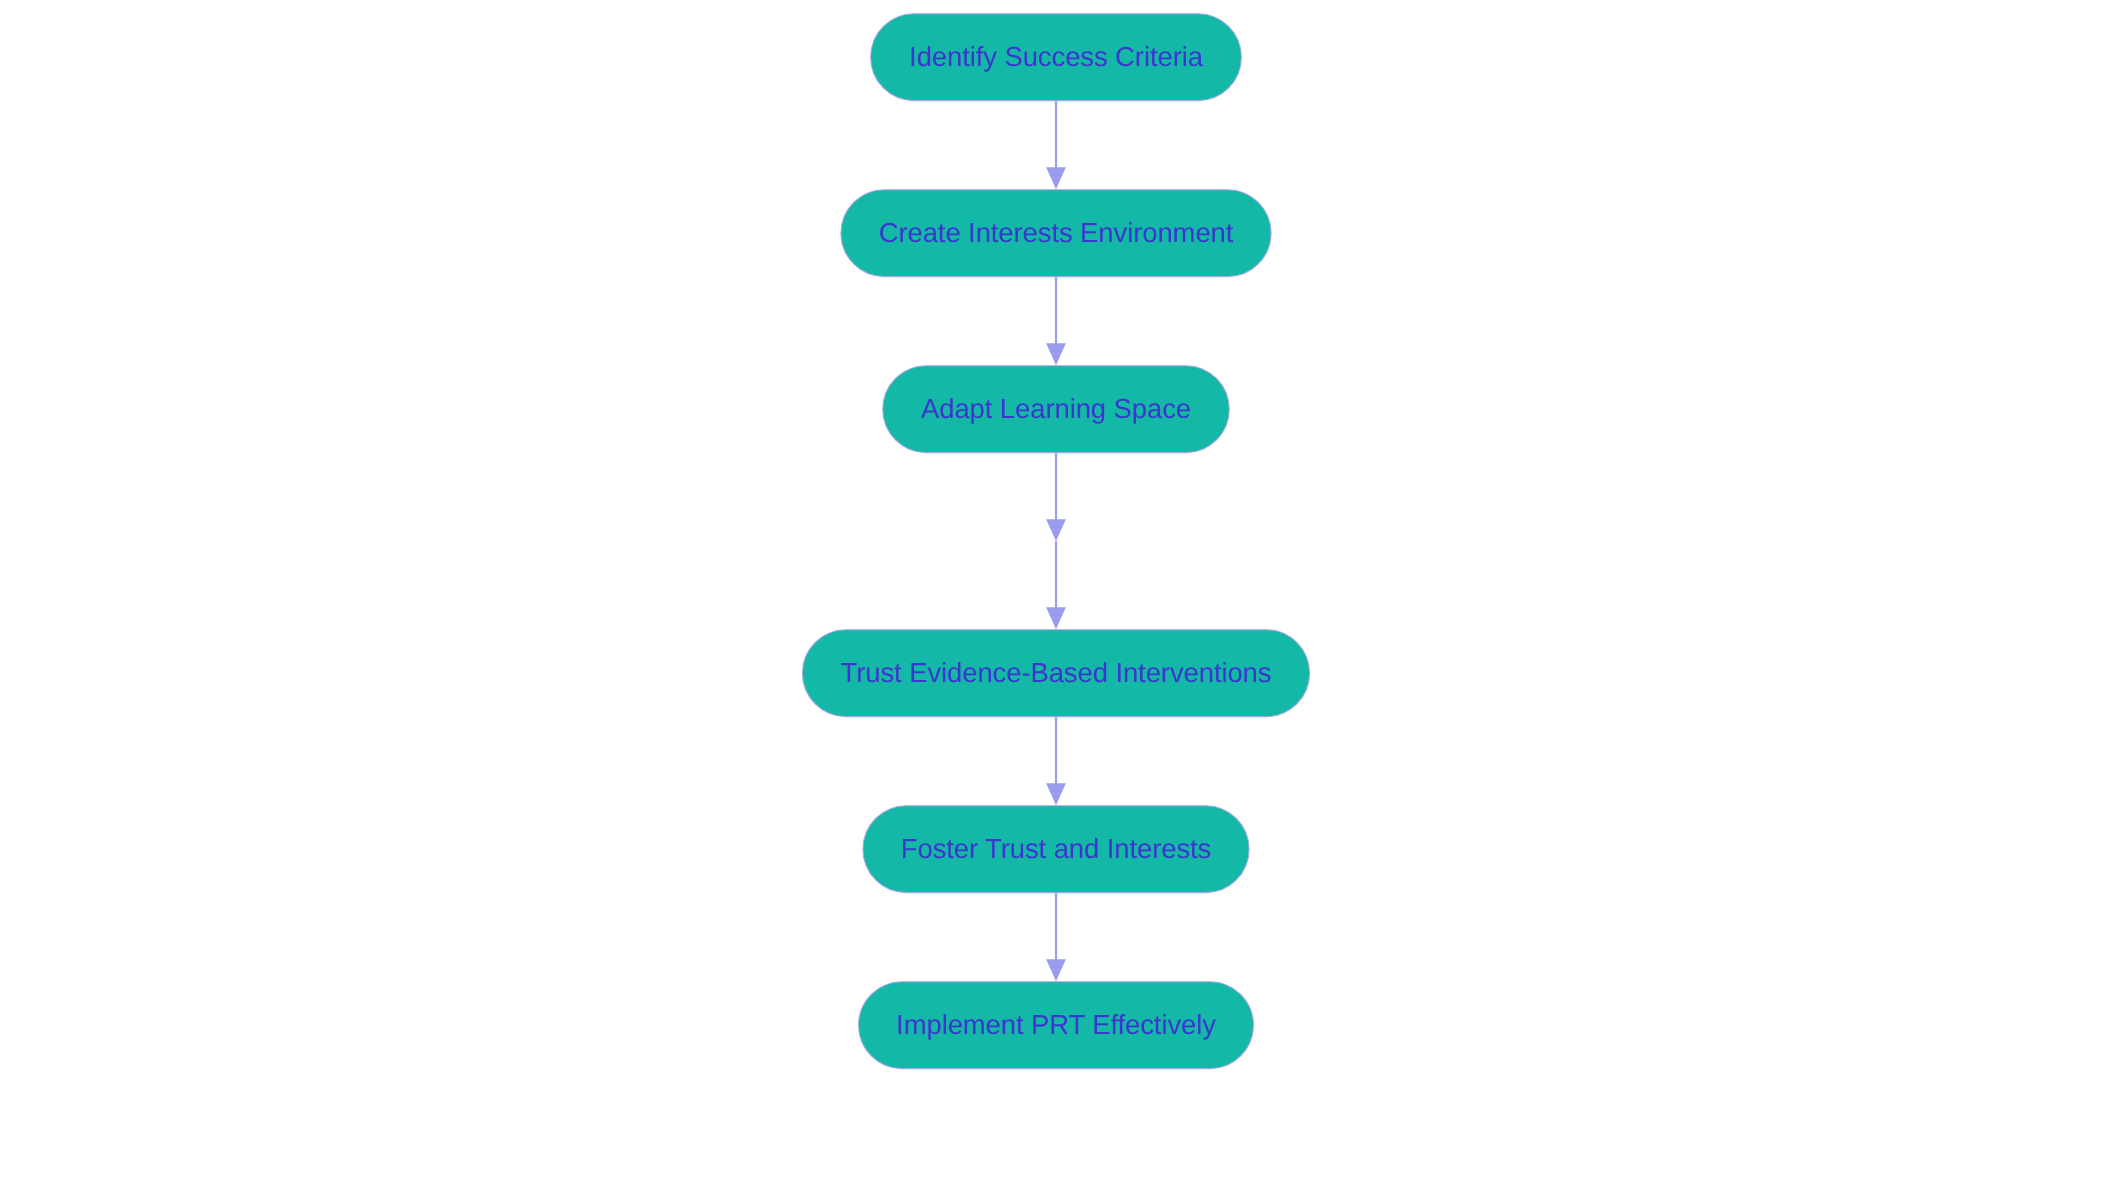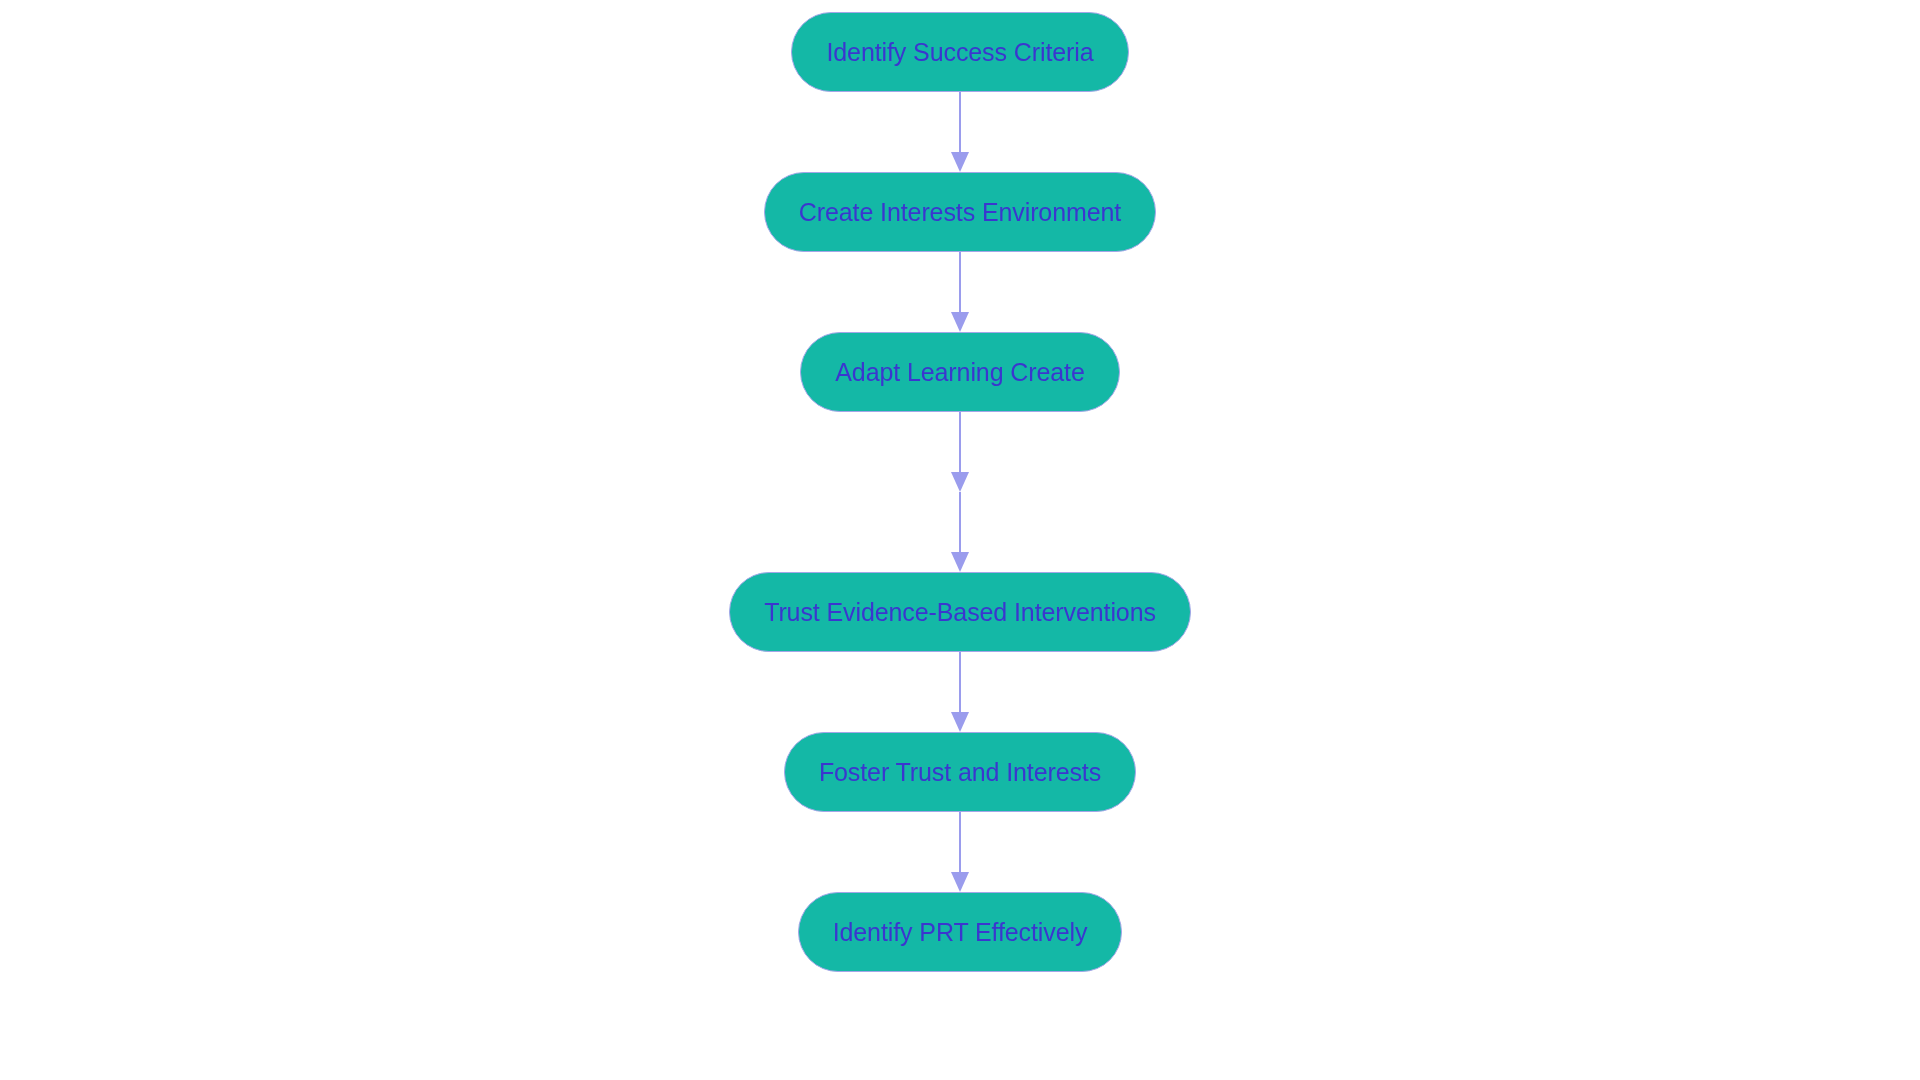--- a/index.html
+++ b/index.html
@@ -107,21 +107,21 @@
     <div class="node">
       <span class="node-label">Create Interests Environment</span>
     </div>
 
     <div class="connector">
       <div class="line"></div>
       <div class="arrowhead"></div>
     </div>
 
     <div class="node">
-      <span class="node-label">Adapt Learning Create</span>
+      <span class="node-label">Adapt Learning Space</span>
     </div>
 
     <div class="connector">
       <div class="line"></div>
       <div class="arrowhead"></div>
     </div>
 
 
     <div class="connector">
       <div class="line"></div>
@@ -140,17 +140,17 @@
     <div class="node">
       <span class="node-label">Foster Trust and Interests</span>
     </div>
 
     <div class="connector">
       <div class="line"></div>
       <div class="arrowhead"></div>
     </div>
 
     <div class="node">
-      <span class="node-label">Identify PRT Effectively</span>
+      <span class="node-label">Implement PRT Effectively</span>
     </div>
 
   </div>
 </div>
 
 </body></html>

